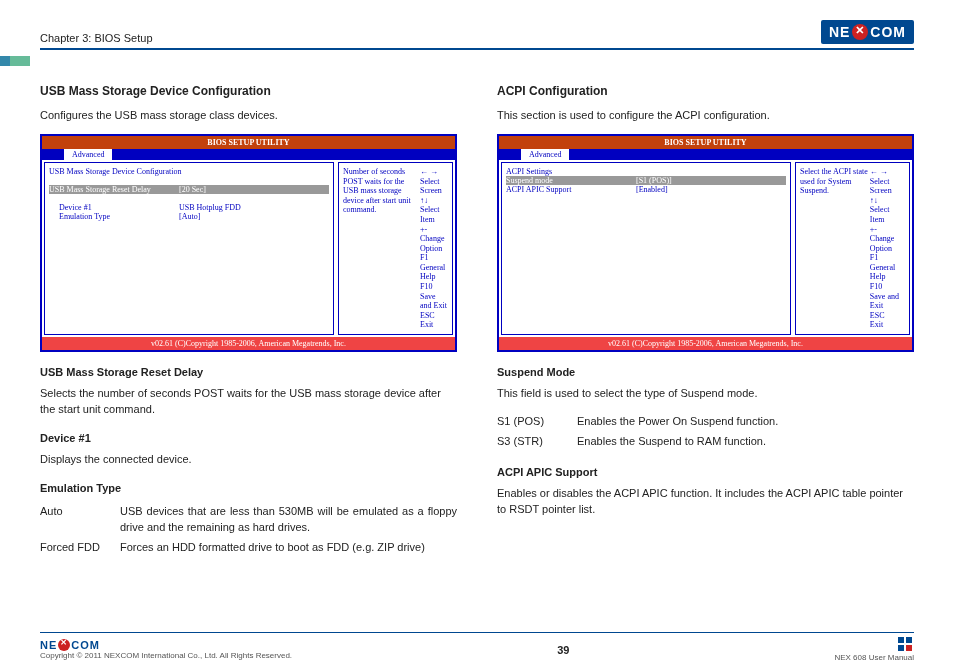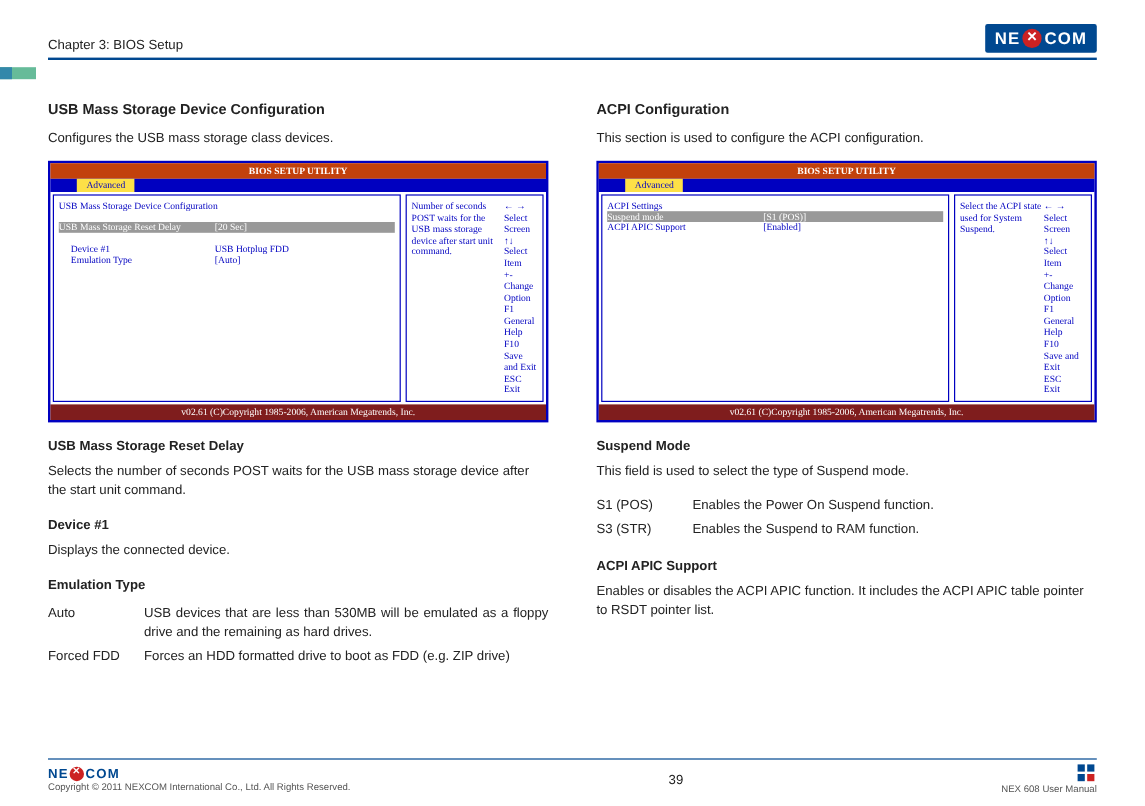--- a/index.html
+++ b/index.html
@@ -12,40 +12,40 @@
 .tab-mark { width: 30px; height: 10px; background: #6b9; margin: 0 0 18px -40px; border-left: 10px solid #38a; }
 .columns { display: flex; gap: 40px; }
 .column { flex: 1; }
 h2 { font-size: 12px; font-weight: bold; margin-bottom: 10px; }
 h3 { font-size: 11px; font-weight: bold; margin: 14px 0 8px; }
 p { font-size: 11px; line-height: 1.45; margin-bottom: 10px; }
 .bios-box { border: 2px solid #0000c0; margin: 10px 0 10px 0; font-family: 'Times New Roman', serif; font-size: 8px; color: #0000c0; }
 .bios-title { background: #c2410c; color: #fff; text-align: center; padding: 2px; font-weight: bold; font-size: 8px; }
 .bios-tabs { display: flex; background: #0000c0; padding: 0 4px; }
 .bios-tab { padding: 1px 8px; color: #bbb; font-size: 8px; }
-.bios-tab.active { background: #fde047; color: #0000c0; }
+.bios-tab.active { background: #ffffff; color: #0000c0; }
 .bios-body { display: flex; min-height: 160px; }
 .bios-left { flex: 1; border: 1px solid #0000c0; margin: 2px; padding: 4px; }
 .bios-right { width: 115px; border: 1px solid #0000c0; margin: 2px; padding: 4px; display: flex; flex-direction: row; justify-content: space-between; }
 .bios-left .hdr { color: #0000c0; }
 .bios-left .sel { color: #fff; background: #999; }
 .bios-left .row { display: flex; }
 .bios-left .row span:first-child { width: 130px; }
 .bios-right .help { line-height: 1.2; }
 .bios-right .keys { line-height: 1.2; }
 .bios-right .keys .k { display: inline-block; width: 28px; }
-.bios-footer { background: #7f1d1d; color: #fff; text-align: center; padding: 2px; font-size: 8px; }
+.bios-footer { background: #ef4444; color: #fff; text-align: center; padding: 2px; font-size: 8px; }
 .def-table { width: 100%; border-collapse: collapse; font-size: 11px; }
 .def-table td { vertical-align: top; padding: 2px 0; line-height: 1.45; }
 .def-table td:first-child { width: 80px; }
 .page-footer { position: absolute; left: 40px; right: 40px; bottom: 10px; border-top: 1px solid #004890; padding-top: 4px; display: flex; justify-content: space-between; align-items: center; font-size: 8px; color: #555; }
 .page-footer .logo-sm { display: inline-flex; align-items: center; color: #004890; font-weight: bold; font-size: 11px; letter-spacing: 1px; }
 .page-footer .logo-sm .x { display:inline-block; width:12px; height:12px; background:#c22; border-radius:50%; margin:0 1px; position:relative; }
 .page-footer .logo-sm .x::before { content:"✕"; color:#fff; font-size:8px; position:absolute; left:2px; top:-1px; }
-.page-footer .center { font-weight: normal; font-size: 11px; color: #222; }
+.page-footer .center { font-weight: bold; font-size: 11px; color: #222; }
 .page-footer .dots { display:flex; gap:2px; flex-wrap:wrap; width:16px; }
 .page-footer .dots span { width:6px; height:6px; background:#004890; }
 .page-footer .dots span.r { background:#c22; }
 </style>
 </head>
 <body>
 
 <div class="page-header">
   <div class="chap-title">Chapter 3: BIOS Setup</div>
   <div class="logo">NE<span class="x"></span>COM</div>

